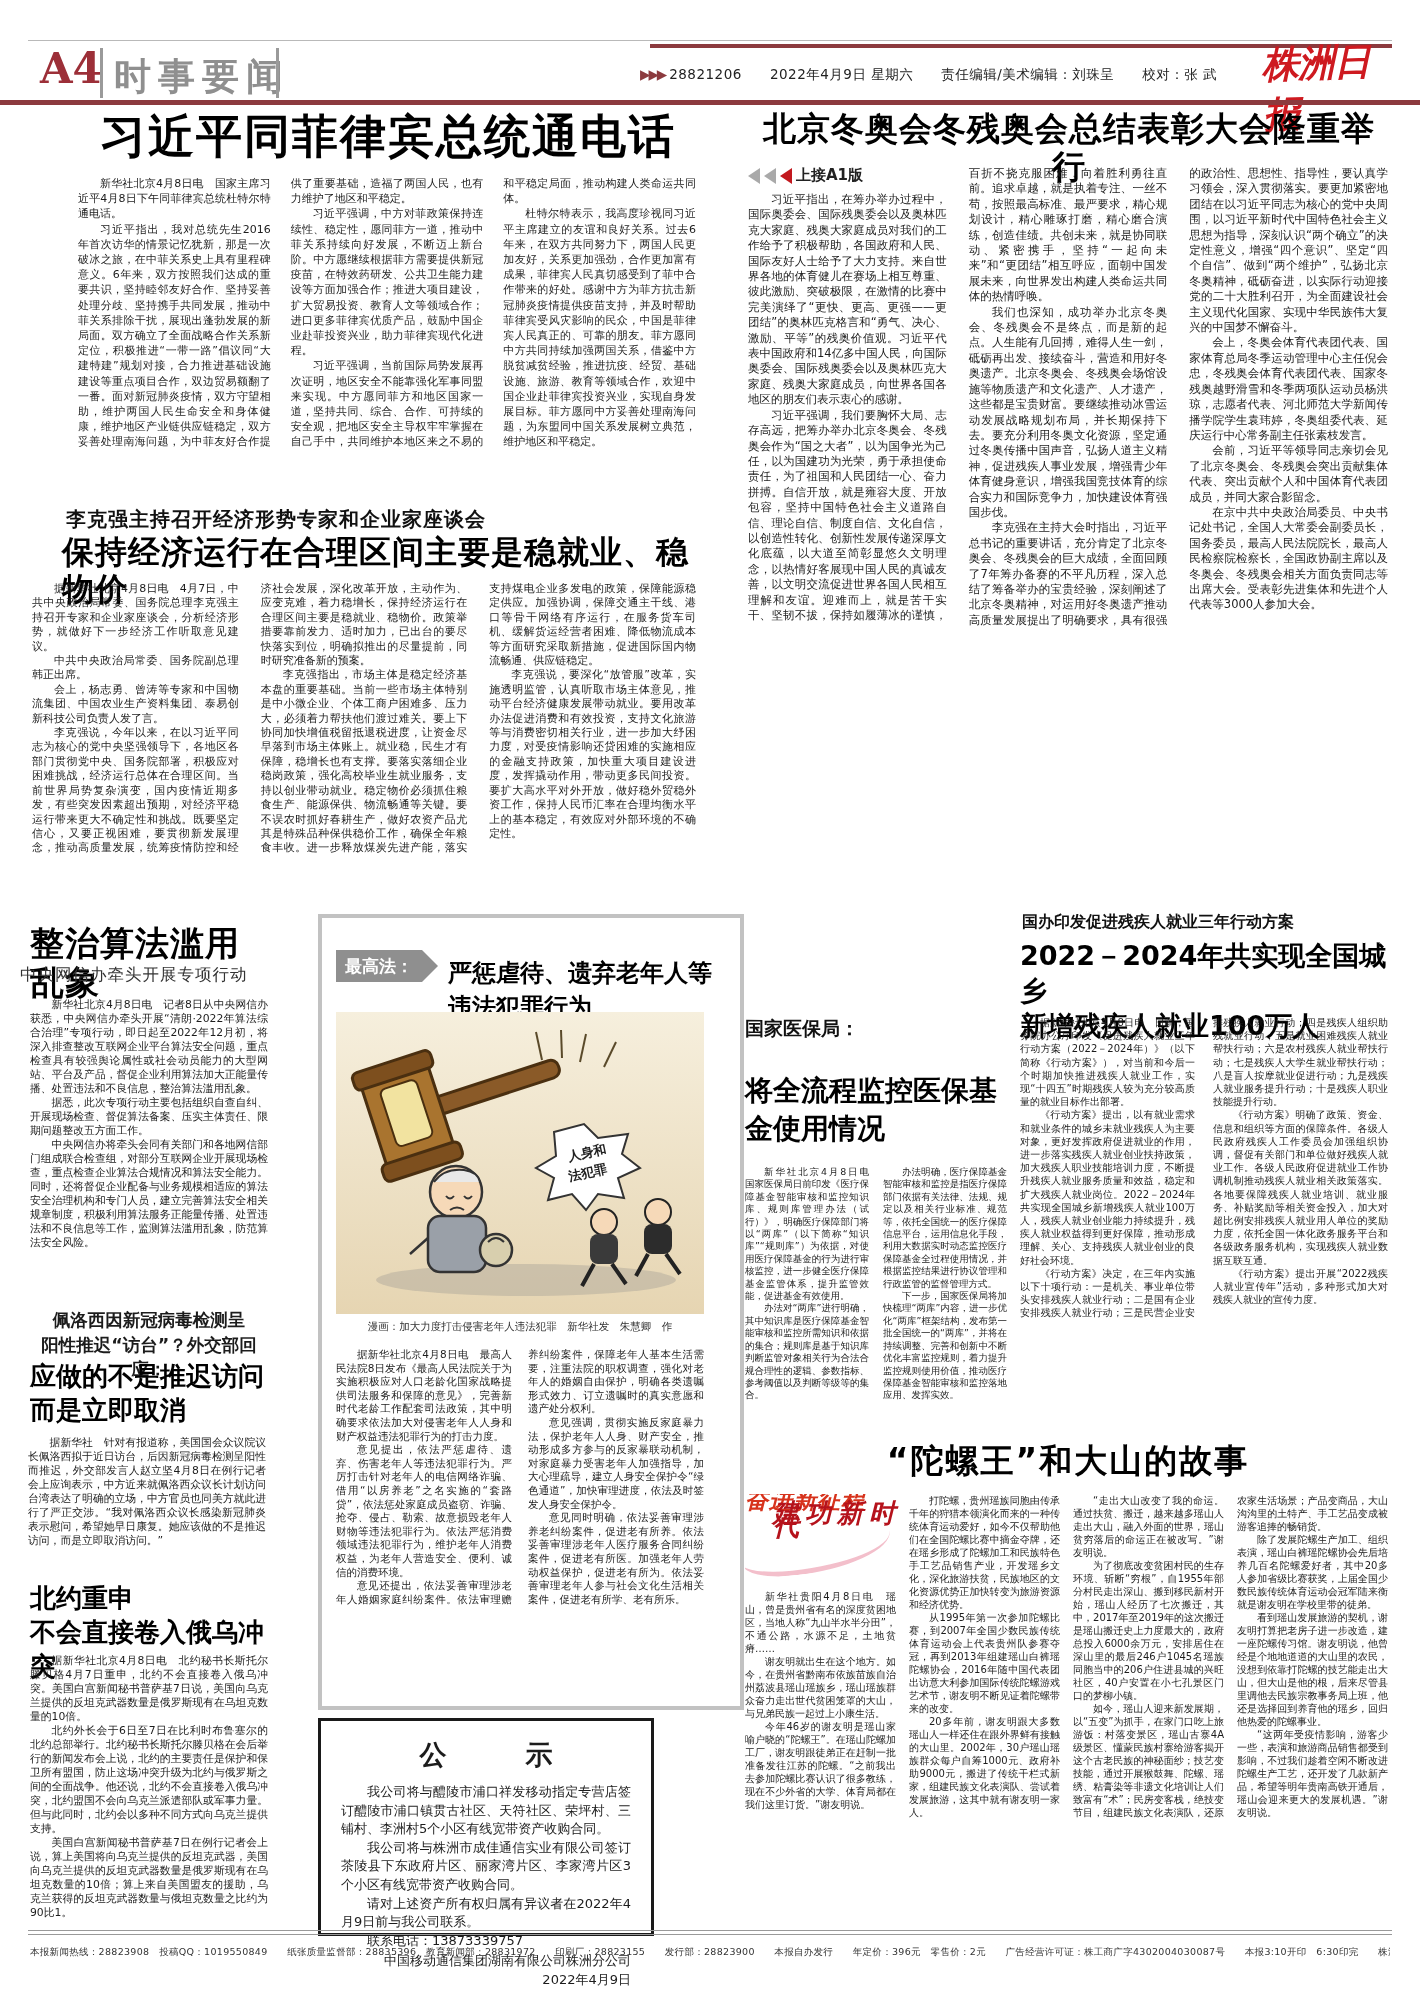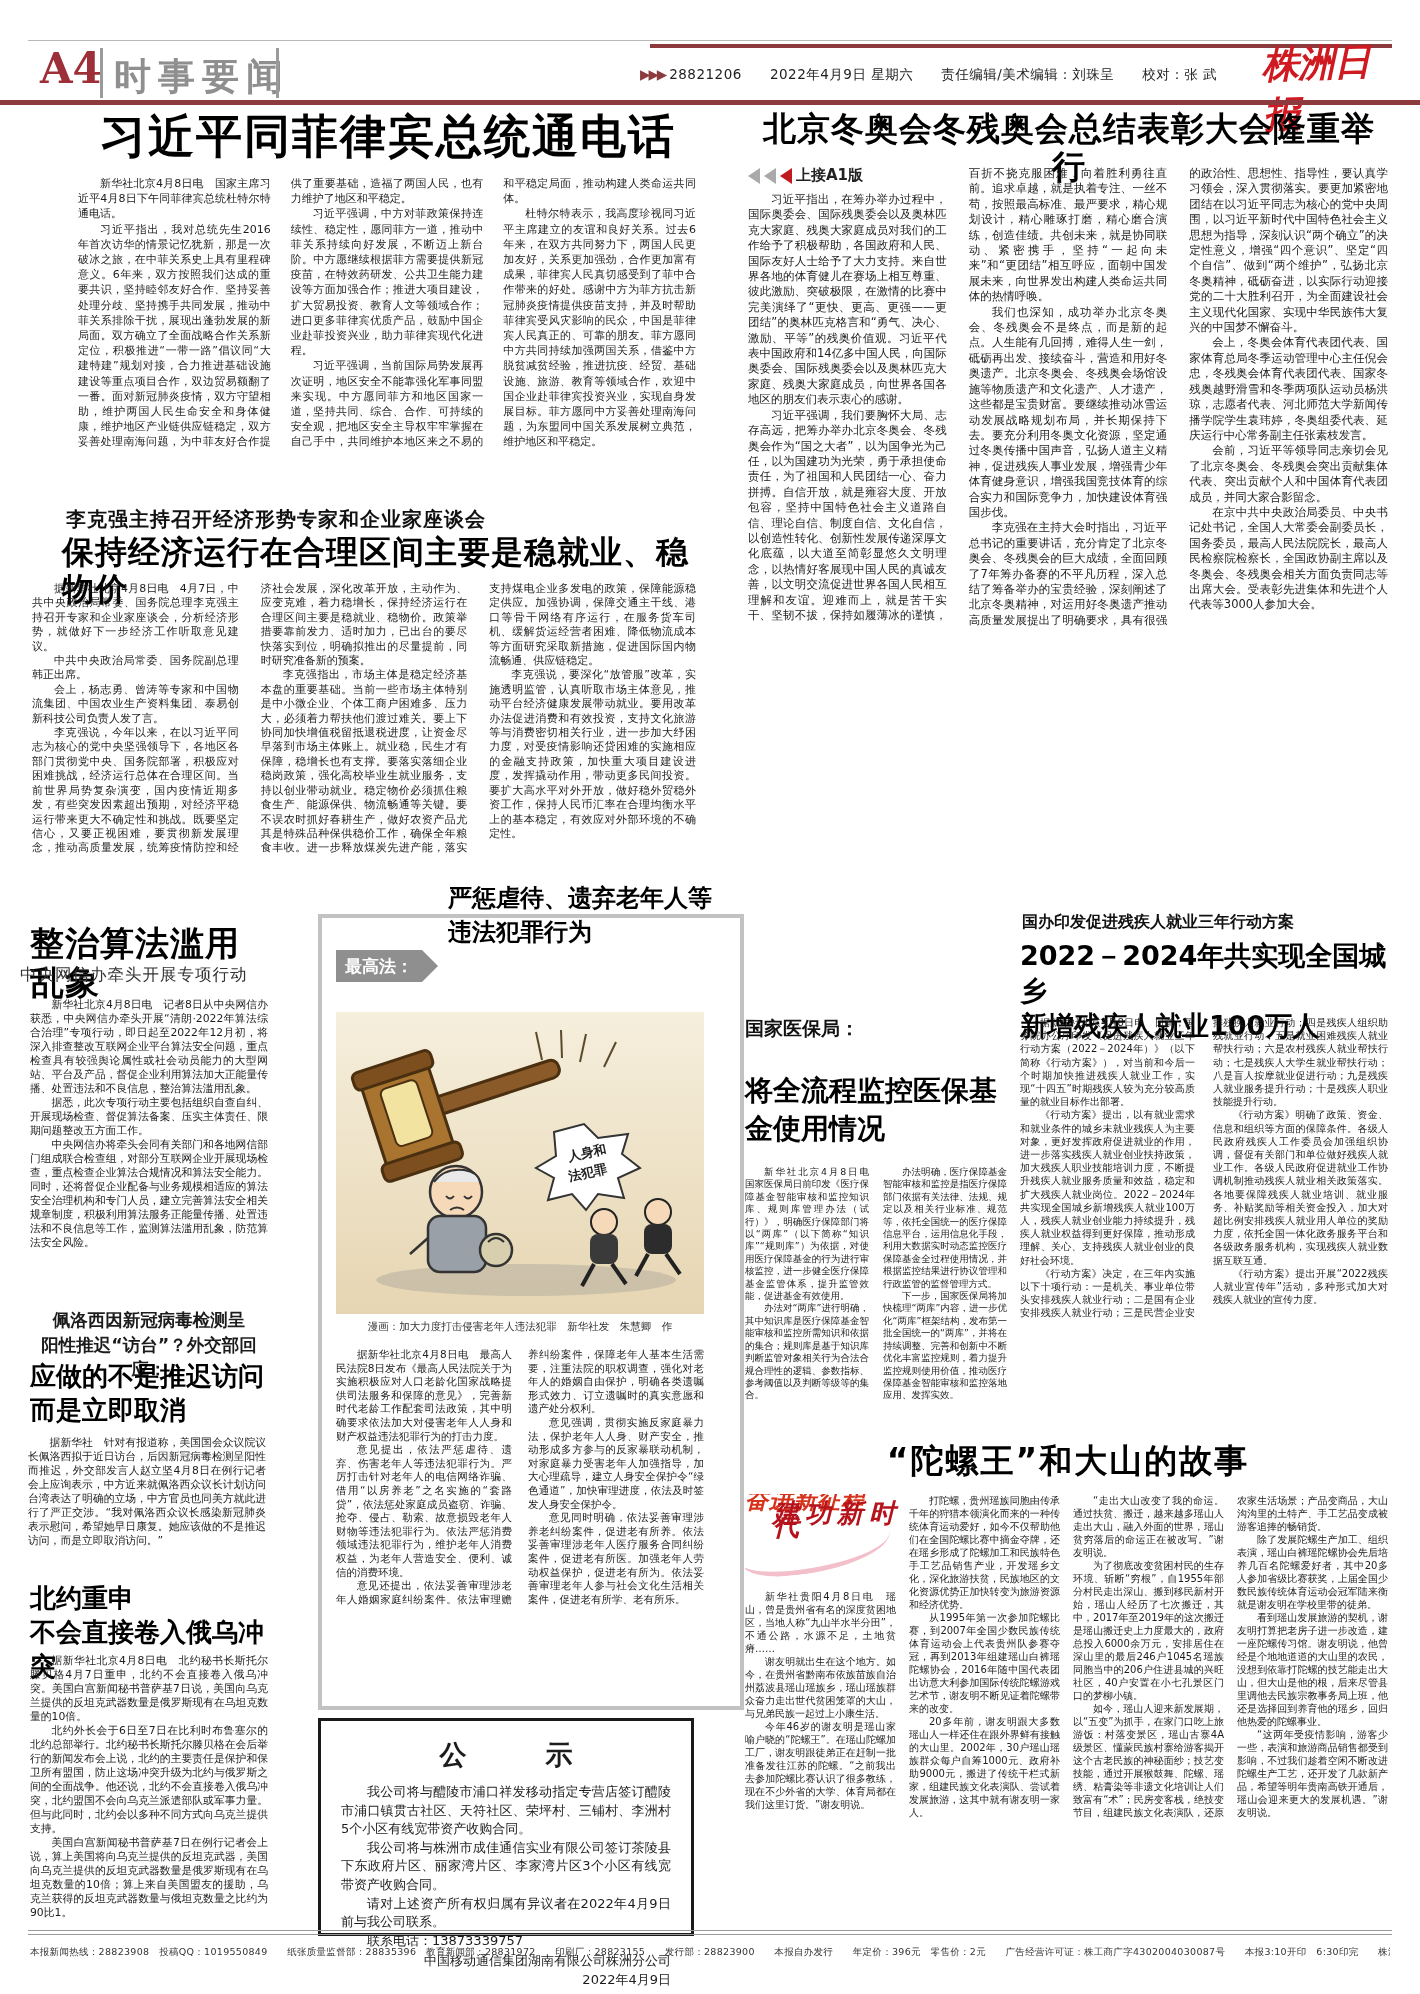--- a/index.html
+++ b/index.html
@@ -42,42 +42,42 @@
   #pelosi-kicker{left:30px;top:1308px;width:238px;font-size:17.5px;line-height:1.4;text-align:center;font-weight:600;}
   #pelosi-headline{left:30px;top:1360px;width:238px;font-size:26px;line-height:1.3;}
   #pelosi-body{left:28px;top:1436px;width:238px;height:128px;font-size:10.8px;line-height:14px;}
   #nato-headline{left:30px;top:1582px;width:238px;font-size:26px;line-height:1.3;}
   #nato-body{left:30px;top:1654px;width:238px;height:280px;font-size:10.8px;line-height:14px;}
   
   #court-box{left:318px;top:914px;width:418px;height:788px;border:4px solid #c2c2c2;background:#fff;}
   #court-tag{left:336px;top:950px;width:86px;height:32px;background:#8f8f8f;color:#fff;font-size:17px;font-weight:bold;
              display:flex;align-items:center;justify-content:center;}
   #court-tag:after{content:"";position:absolute;right:-16px;top:0;border-top:16px solid transparent;border-bottom:16px solid transparent;border-left:16px solid #8f8f8f;}
-  #court-headline{left:448px;top:881px;width:272px;font-size:24px;line-height:1.4;font-family:"DejaVu Serif","Liberation Serif",serif;}
+  #court-headline{left:448px;top:956px;width:272px;font-size:24px;line-height:1.4;font-family:"DejaVu Serif","Liberation Serif",serif;}
   #court-cartoon{left:336px;top:1012px;width:368px;height:302px;}
   #court-caption{left:336px;top:1320px;width:368px;font-size:10.5px;color:#333;text-align:center;}
   #court-body{left:336px;top:1348px;width:368px;height:342px;column-gap:16px;font-size:10.5px;line-height:13.6px;}
   
   #yibao-kicker{left:745px;top:1016px;font-size:19px;}
   #yibao-headline{left:745px;top:1072px;width:262px;font-size:28px;line-height:1.35;}
   #yibao-body{left:745px;top:1166px;width:262px;height:242px;column-gap:14px;font-size:9.5px;line-height:12.4px;}
   
   #guoban-kicker{left:1022px;top:912px;font-size:16px;}
   #guoban-headline{left:1020px;top:938px;width:368px;font-size:27px;line-height:1.3;}
   #guoban-body{left:1020px;top:1016px;width:368px;height:414px;column-gap:18px;font-size:10px;line-height:13.2px;}
   
   #tuoluo-headline{left:748px;top:1442px;width:640px;text-align:center;font-size:33px;letter-spacing:2px;}
   #tuoluo-body{left:745px;top:1494px;width:643px;height:438px;column-gap:13px;font-size:10px;line-height:13px;}
   #badge{break-inside:avoid;margin:0 0 8px 0;text-indent:0;height:88px;position:relative;}
   #badge .b1{font-size:23px;font-weight:900;font-style:italic;color:#d7331c;letter-spacing:1px;}
   #badge .b2{font-size:26px;font-weight:900;font-style:italic;color:#b5121b;margin-left:28px;letter-spacing:1px;}
   #badge .swoosh{position:absolute;left:-4px;top:28px;width:150px;height:46px;border-bottom:5px solid #f2b9c6;
                  border-radius:0 0 100% 48%;transform:rotate(-6deg);opacity:.9;}
   
-  #gongshi-box{left:318px;top:1718px;width:376px;height:218px;border:3px solid #1a1a1a;background:#fff;padding:14px 20px;box-sizing:border-box;}
+  #gongshi-box{left:318px;top:1718px;width:336px;height:218px;border:3px solid #1a1a1a;background:#fff;padding:14px 20px;box-sizing:border-box;}
   #gongshi-title{text-align:center;font-size:27px;font-weight:900;letter-spacing:26px;margin:2px 0 10px 0;text-indent:26px;}
   #gongshi-body{font-size:13px;line-height:18.6px;text-align:justify;}
   #gongshi-body p{margin:0;text-indent:2em;}
   #gongshi-sign{text-align:right;font-size:13px;line-height:18.6px;margin-top:2px;}
   
   #footer-line1{left:28px;top:1930px;width:1364px;height:1px;background:#999;}
   #footer-line2{left:28px;top:1934px;width:1364px;height:1px;background:#999;}
   #footer-text{left:30px;top:1946px;width:1360px;font-size:9.5px;color:#333;white-space:nowrap;overflow:hidden;letter-spacing:.3px;}
 </style>
 </head>

